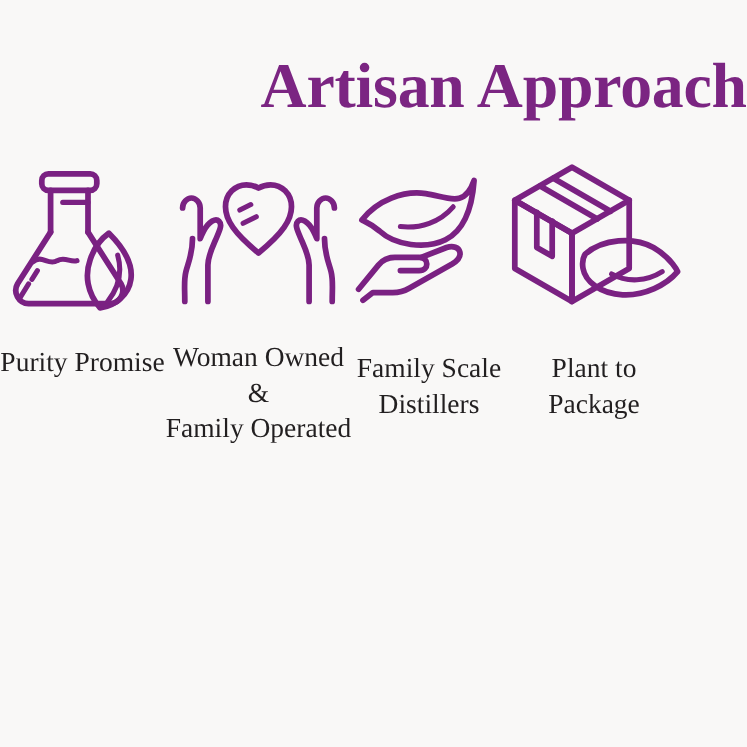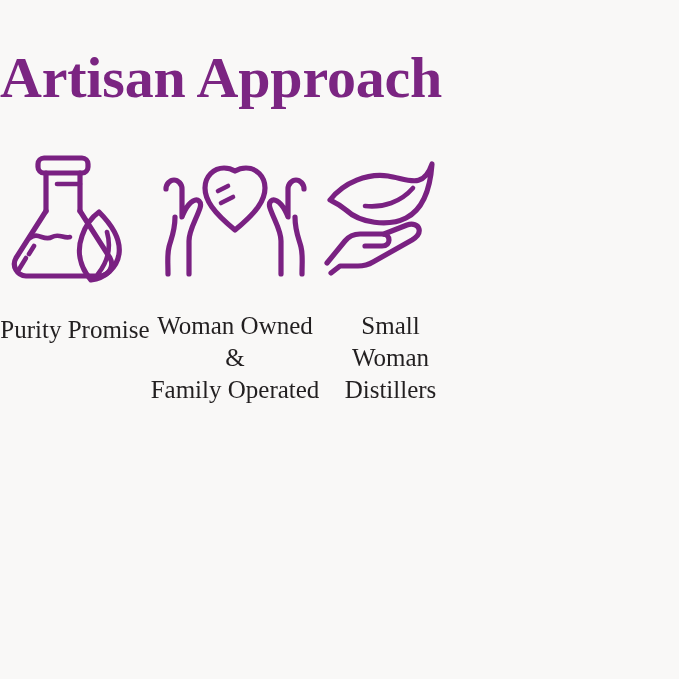--- a/index.html
+++ b/index.html
@@ -21,21 +21,21 @@
     background: #f9f8f7;
     box-sizing: border-box;
   }
 
   
   .page-title {
     position: absolute;
     top: 44px;
     left: 0;
     width: 679px;
-    text-align: left;
+    text-align: right;
     font-family: "Liberation Serif", "DejaVu Serif", serif;
     font-weight: 700;
     font-size: 58px;
     line-height: 68px;
     letter-spacing: -0.2px;
     color: #7b2582;
     white-space: nowrap;
   }
 
   
@@ -163,18 +163,40 @@
         <svg width="140" height="130" viewBox="0 0 140 130" aria-hidden="true">
 
           <path class="ico-stroke" d="M9 50 c14 -18 38 -27 58 -24 c20 3 35 14 44 -12 c-2 28 -10 46 -26 54 c-18 9 -46 5 -60 -8 c-7 -6 -12 -8 -16 -10 z"></path>
 
           <path class="ico-stroke-thin" d="M44 56 c18 2 36 -4 48 -18"></path>
 
           <path class="ico-stroke" d="M6 113 l18 -22 c4 -5 9 -7 15 -7 h22 c5 0 7 3 7 6 c0 3 -2 6 -7 6 h-17"></path>
           <path class="ico-stroke" d="M63 84 l23 -9 c6 -2 11 0 12 4 c1 4 -2 8 -7 11 l-39 22 c-5 3 -9 4 -15 4 h-18 l-9 7"></path>
         </svg>
       </div>
-      <div class="feature-label">Small Woman Distillers</div>
-    </div>
-
+      <div class="feature-label">Family Scale Distillers</div>
+    </div>
+
+    <div class="feature-cell cell-plant">
+      <div class="feature-icon">
+        <svg width="160" height="135" viewBox="0 0 160 135" aria-hidden="true">
+
+          <path class="ico-stroke" d="M8 36 v62 l52 30 v-62 z"></path>
+
+          <path class="ico-stroke" d="M60 66 v62 l52 -30 v-62"></path>
+
+          <path class="ico-stroke" d="M8 36 L60 6 l52 30 l-52 30 z"></path>
+
+          <path class="ico-stroke" d="M31 23 L83 53"></path>
+          <path class="ico-stroke" d="M43 16 L95 46"></path>
+
+          <path class="ico-stroke" d="M28 47 v32 l14 8 v-32"></path>
+
+          <path class="ico-stroke" d="M72 85 c16 -14 44 -16 62 -6 c17 10 22 22 22 22 c-10 12 -30 22 -50 21 c-20 -1 -34 -12 -36 -24 c-1 -6 0 -10 2 -13 z"></path>
+
+          <path class="ico-stroke-thin" d="M96 103 c14 8 32 7 46 -2"></path>
+        </svg>
+      </div>
+      <div class="feature-label">Plant to Package</div>
+    </div>
 
   </div>
 </div>
 
 </body></html>

